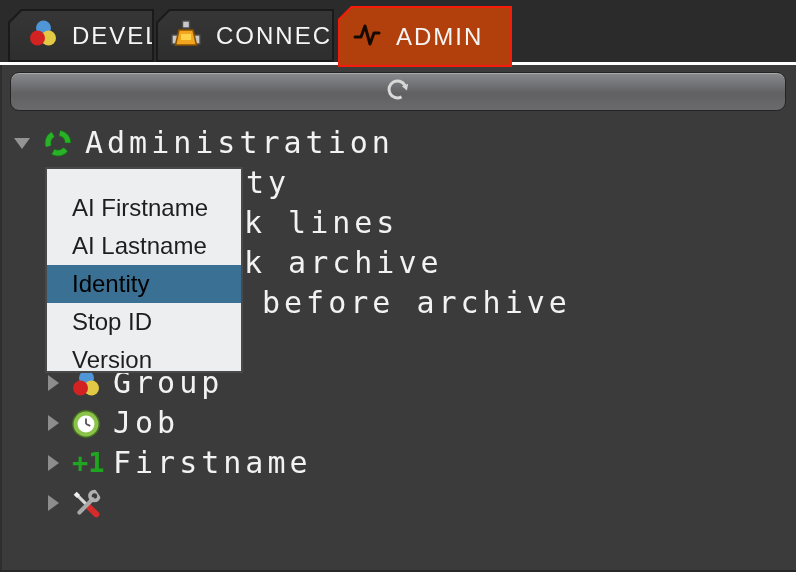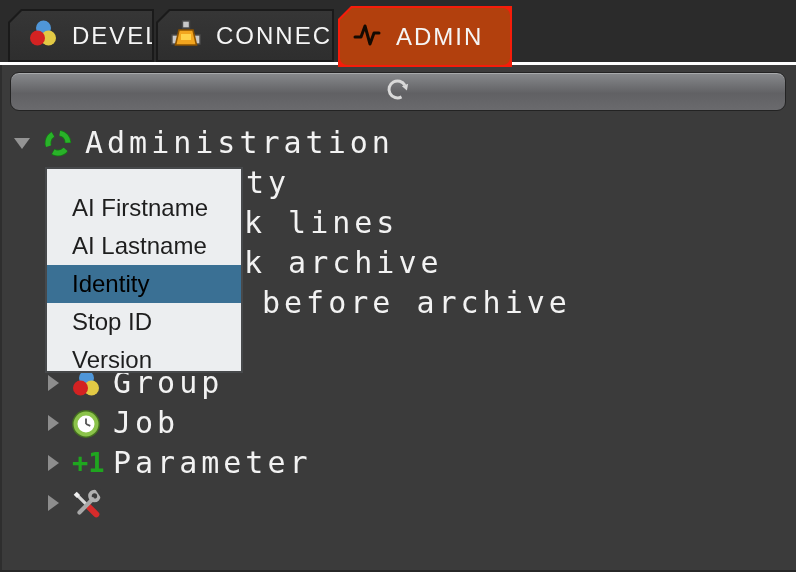--- a/index.html
+++ b/index.html
@@ -10,21 +10,21 @@
   }
   
   .tabbar{position:absolute;left:0;top:0;width:796px;height:62px;background:#2b2b2b;}
   .sepline{position:absolute;left:0;top:62px;width:796px;height:3px;background:#ffffff;z-index:2;}
   .tab{position:absolute;z-index:1;}
   .tab .bord{position:absolute;inset:0;clip-path:polygon(13px 0,100% 0,100% 100%,0 100%,0 13px);background:#1a1a1a;}
   .tab .fill{position:absolute;inset:2px;clip-path:polygon(12px 0,100% 0,100% 100%,0 100%,0 12px);
     background:linear-gradient(#363636,#2e2e2e);display:flex;align-items:center;}
   .tab.active{z-index:3;}
   .tab.active .bord{background:#f51d0a;}
-  .tab.active .fill{background:#b2400d;border-radius:7px;}
+  .tab.active .fill{background:#b2400d;}
   .tab-label{color:#f5f5f5;font-size:24px;letter-spacing:2px;}
   .tab-icon{display:inline-block;margin-right:14px;}
   #tab-devel{left:8px;top:9px;width:146px;height:53px;}
   #tab-devel .fill{padding-left:18px;}
   #tab-connect{left:156px;top:9px;width:178px;height:53px;}
   #tab-connect .fill{padding-left:12px;}
   #tab-admin{left:338px;top:6px;width:174px;height:61px;}
   #tab-admin .fill{padding-left:12px;}
   
   .content{position:absolute;left:0;top:65px;width:796px;height:507px;background:#3b3b3b;}
@@ -177,21 +177,21 @@
             <line x1="15" y1="15" x2="15" y2="9.5" stroke="#555555" stroke-width="1.8"></line>
             <line x1="15" y1="15" x2="19.3" y2="16.8" stroke="#555555" stroke-width="1.8"></line>
           </svg>
         </span>
         <span class="lbl">Job</span>
       </div>
 
       <div class="row child" id="row-seq">
         <span class="tri-right"></span>
         <span class="plusone">+1</span>
-        <span class="lbl">Parameter</span>
+        <span class="lbl">Firstname</span>
       </div>
 
       <div class="row child" id="row-param">
         <span class="tri-right"></span>
         <span class="node-icon">
           <svg width="30" height="30" viewBox="0 0 32 32">
             <line x1="6" y1="6" x2="18" y2="18" stroke="#d7d7d7" stroke-width="3.4"></line>
             <line x1="4.5" y1="4.5" x2="8" y2="8" stroke="#efefef" stroke-width="4.6"></line>
             <line x1="19" y1="19" x2="27" y2="27" stroke="#d62b2b" stroke-width="6.5" stroke-linecap="round"></line>
             <line x1="9" y1="25" x2="23" y2="11" stroke="#a8a8a8" stroke-width="4.4" stroke-linecap="round"></line>

